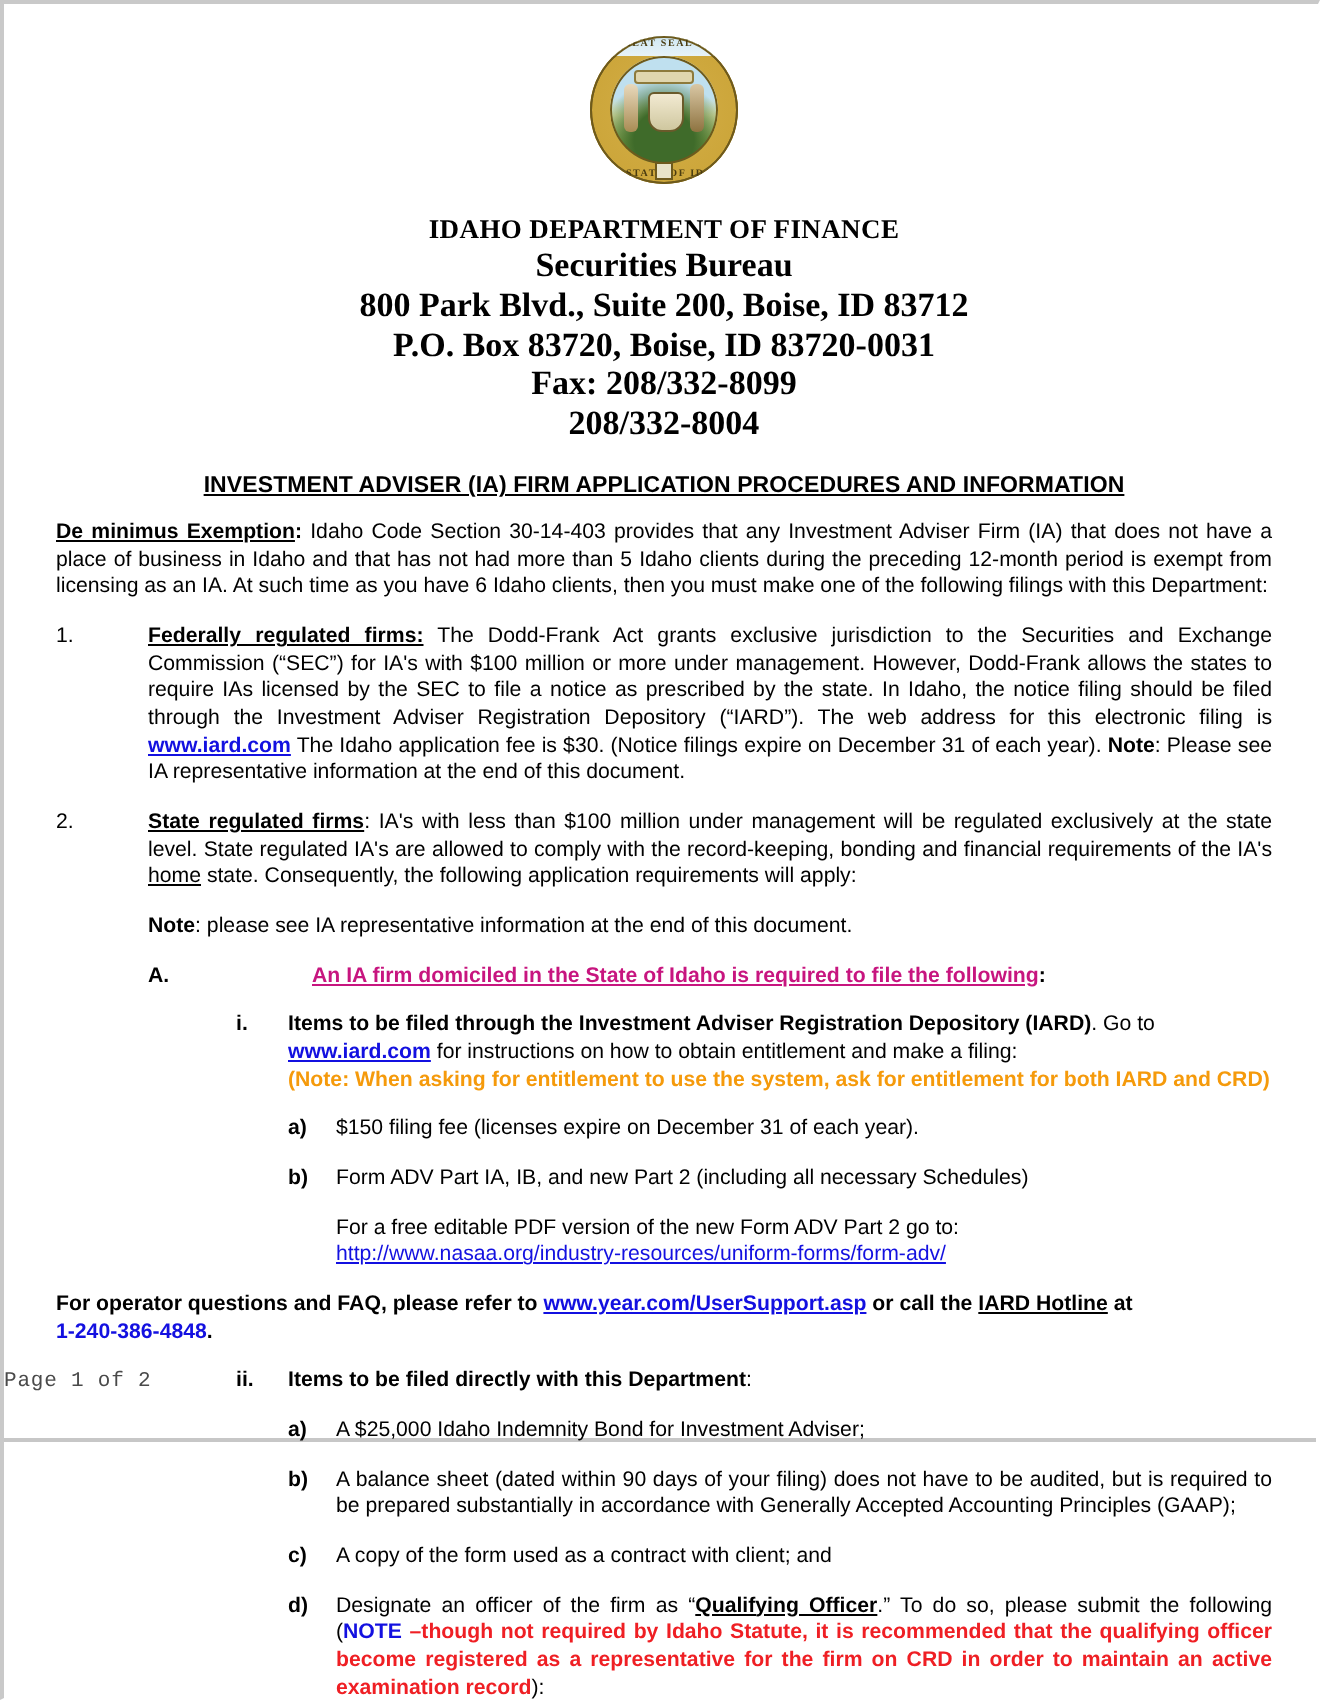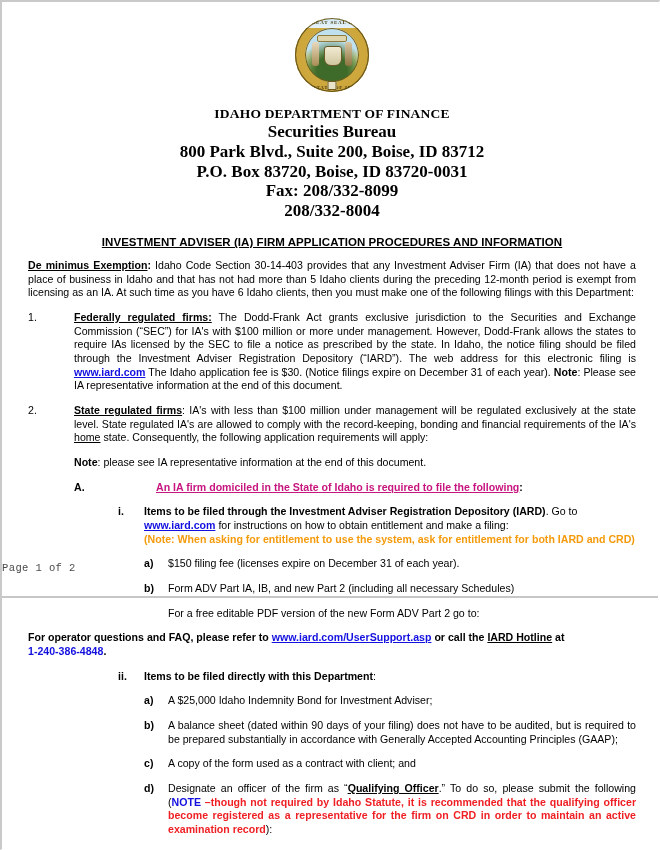--- a/index.html
+++ b/index.html
@@ -22,21 +22,21 @@
     border-left: 2px solid #c9c9c9;
     border-top: 2px solid #c9c9c9;
     border-right: 1px solid #ffffff;
     border-bottom: 1px solid #ffffff;
     padding: 0;
   }
   .page-inner {
     position: absolute;
     left: 0; top: 0;
     width: 656px;
-    height: 596px;
+    height: 719px;
     background: #ffffff;
     border-bottom: 2px solid #c7c7c7;
     box-sizing: border-box;
     padding: 14px 22px 0 26px;
   }
 
   
   .seal-wrap {
     text-align: center;
     padding-top: 2px;
@@ -277,24 +277,24 @@
     <span class="marker">a)</span>
     <span class="content">$150 filing fee (licenses expire on December 31 of each year).</span>
   </div>
 
   <div class="body-text blk row lvl-a">
     <span class="marker">b)</span>
     <span class="content"><span>Form ADV Part IA, IB, and new Part 2  (including all necessary Schedules)</span></span>
   </div>
   <div class="body-text blk row lvl-a">
     <span class="marker"></span>
-    <span class="content"><span>For a free editable PDF version of the new Form ADV Part 2 go to:</span><br></span>
-  </div>
-
-  <div class="body-text blk" style="text-align:left;"><b>For operator questions and FAQ, please refer to </b><a class="link" href="#">www.iard.com/UserSupport.asp</a><b> or call the </b><b class="u">IARD Hotline</b><b> at </b><br><span class="blue-bold">1-240-386-4848</span><b>.</b></div>
+    <span class="content"><span>For a free editable PDF version of the new Form ADV Part 2 go to:</span><br><a class="link-plain" href="#">http://www.nasaa.org/industry-resources/uniform-forms/form-adv/</a></span>
+  </div>
+
+  <div class="body-text blk" style="text-align:left;"><b>For operator questions and FAQ, please refer to </b><a class="link" href="#">www.year.com/UserSupport.asp</a><b> or call the </b><b class="u">IARD Hotline</b><b> at </b><br><span class="blue-bold">1-240-386-4848</span><b>.</b></div>
 
   <div class="body-text blk row lvl-i">
     <span class="marker">ii.</span>
     <span class="content"><b>Items to be filed directly with this Department</b><span>:</span></span>
   </div>
 
   <div class="body-text blk row lvl-a">
     <span class="marker">a)</span>
     <span class="content">A $25,000 Idaho Indemnity Bond for Investment Adviser;</span>
   </div>

